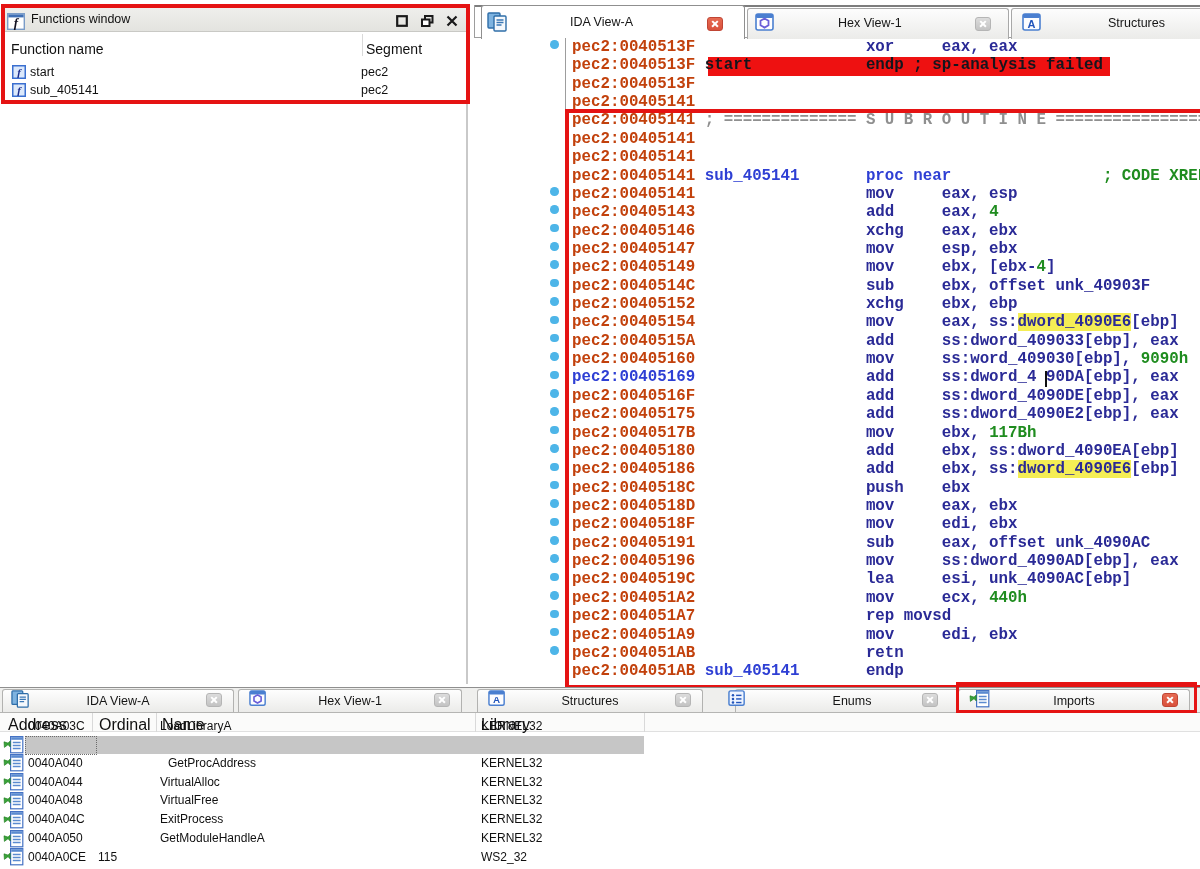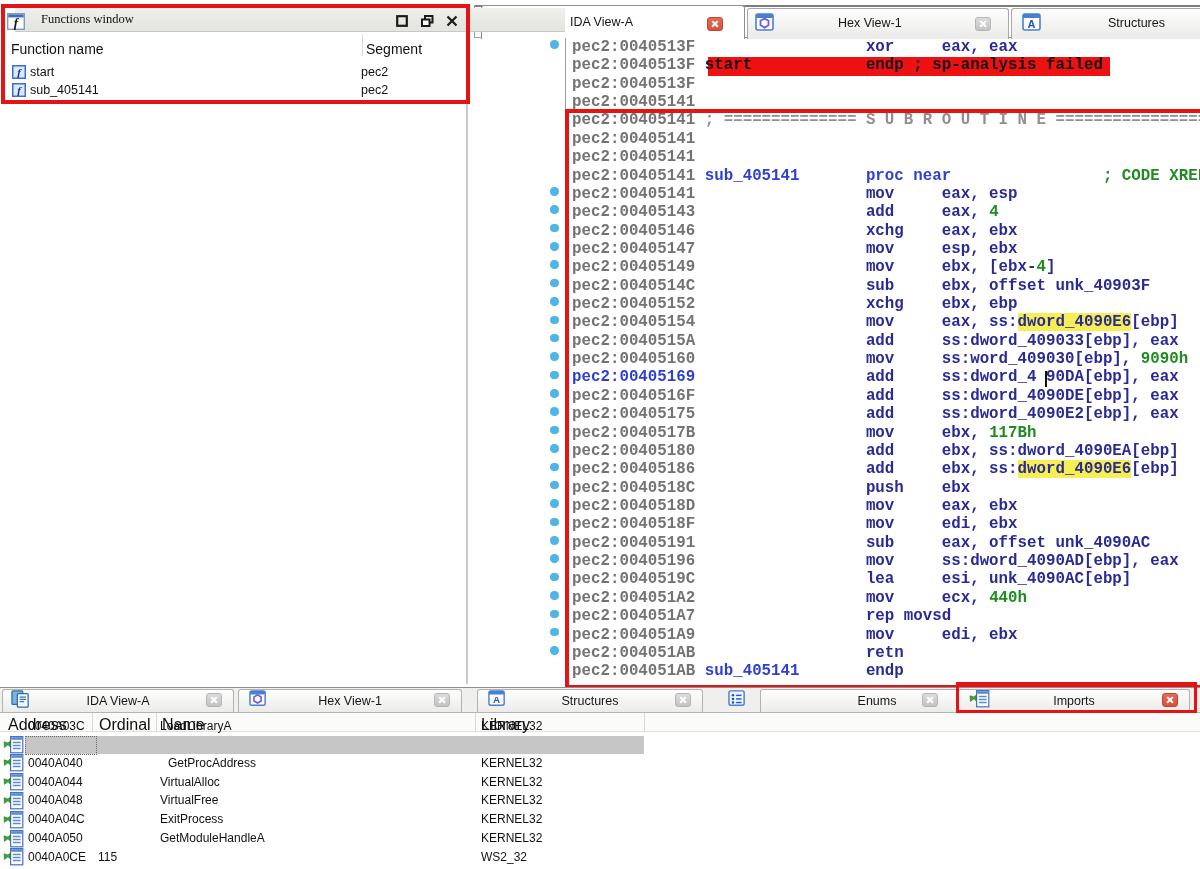--- a/index.html
+++ b/index.html
@@ -1,42 +1,42 @@
 <!DOCTYPE html>
 <html><head>
 <meta charset="utf-8">
 <style>
   html,body{margin:0;padding:0;}
   body{width:1200px;height:869px;position:relative;background:#ffffff;
        font-family:"Liberation Sans",sans-serif;overflow:hidden;}
   .abs{position:absolute;}
   
   #fw-red{left:1px;top:4px;width:461px;height:92px;border:4px solid #e51313;}
-  #fw-title{left:15px;top:8px;width:550px;height:23px;
-    background:linear-gradient(#efefec,#e3e3df);border-bottom:1px solid #c9c9c5;font-family:Liberation Serif, serif;}
+  #fw-title{left:5px;top:8px;width:461px;height:23px;
+    background:linear-gradient(#efefec,#e3e3df);border-bottom:1px solid #c9c9c5;}
   #fw-title .txt{position:absolute;left:26px;top:4px;font-size:12.5px;color:#101010;}
   #fw-head{left:5px;top:32px;width:461px;height:26px;background:#fff;}
   .fw-col{position:absolute;top:9px;font-size:14px;color:#101010;}
   .fwrow{position:absolute;left:0;height:18px;width:461px;font-size:12.5px;color:#101010;}
   
   #rsep{left:466px;top:104px;width:2px;height:580px;background:#c9c9c9;}
   #toptabs-line{left:474px;top:5px;width:726px;height:2px;background:#7d7d7d;}
   #toptabs-bottom{left:474px;top:37px;width:726px;height:1px;background:#9d9d9d;}
   .ttab{position:absolute;font-size:12.5px;color:#151515;}
   .ttab-active{background:#ffffff;border:1px solid #8f8f8f;border-bottom:none;
     border-radius:3px 3px 0 0;}
   .ttab-in{background:linear-gradient(#fdfdfd,#ebebe9);border:1px solid #a8a8a8;border-bottom:none;
     border-radius:3px 3px 0 0;}
   
   #listbox-border-l{left:565px;top:38px;width:1px;height:646px;background:#9d9d9d;}
   #listing{left:572px;top:38px;width:628px;height:646px;overflow:hidden;
     font-family:"Liberation Mono",monospace;font-weight:bold;font-size:15.8px;
     line-height:18.37px;color:#2a2a96;}
   #listing .ln{height:18.37px;white-space:pre;overflow:hidden;}
-  .a{color:#737373;}  
+  .a{color:#c2410c;}  
   .ab{color:#2e3fd4;} 
   .b{color:#2e3fd4;}  
   .g{color:#1f8c1f;}  
   .gy{color:#8f8f8f;} 
   .k{color:#15151d;}  
   .y{background:#f5ee55;}
   #redbar{left:708px;top:57px;width:402px;height:19px;background:#ee1111;}
   #bigred{left:565px;top:109px;width:660px;height:572px;
     border-left:4px solid #e51313;border-top:4px solid #e51313;border-bottom:4px solid #e51313;}
   .dot{position:absolute;left:550px;width:8.5px;height:8.5px;border-radius:50%;background:#4db5e8;}
@@ -226,21 +226,21 @@
 <div class="abs xgray" style="left:434px;top:693px;"></div>
 <div class="btab" style="left:477px;width:226px;">
     <span class="lbl">Structures</span>
   </div>
 <svg class="abs" style="left:488px;top:690px;" width="18" height="17" viewBox="0 0 20 19">
     <rect x="1" y="1" width="17" height="16" rx="2" fill="#fdfdff" stroke="#4a7fd0" stroke-width="1.6"></rect>
     <rect x="1" y="1" width="17" height="4" rx="1.5" fill="#4a7fd0"></rect>
     <text x="9.5" y="15" font-family="Liberation Sans" font-size="11" font-weight="bold" fill="#2255bb" text-anchor="middle">A</text>
   </svg>
 <div class="abs xgray" style="left:675px;top:693px;"></div>
-<div class="btab" style="left:760px;width:234px;">
+<div class="btab" style="left:735px;width:234px;">
     <span class="lbl">Enums</span>
   </div>
 <svg class="abs" style="left:728px;top:690px;" width="18" height="17" viewBox="0 0 20 19">
     <rect x="1" y="1" width="17" height="16" rx="2" fill="#eef4ff" stroke="#4a7fd0" stroke-width="1.6"></rect>
     <circle cx="5.5" cy="6" r="1.4" fill="#2255bb"></circle>
     <path d="M9 6h6" stroke="#2255bb" stroke-width="1.6"></path>
     <circle cx="5.5" cy="10" r="1.4" fill="#2255bb"></circle>
     <path d="M9 10h6" stroke="#2255bb" stroke-width="1.6"></path>
     <circle cx="5.5" cy="14" r="1.4" fill="#2255bb"></circle>
     <path d="M9 14h6" stroke="#2255bb" stroke-width="1.6"></path>

